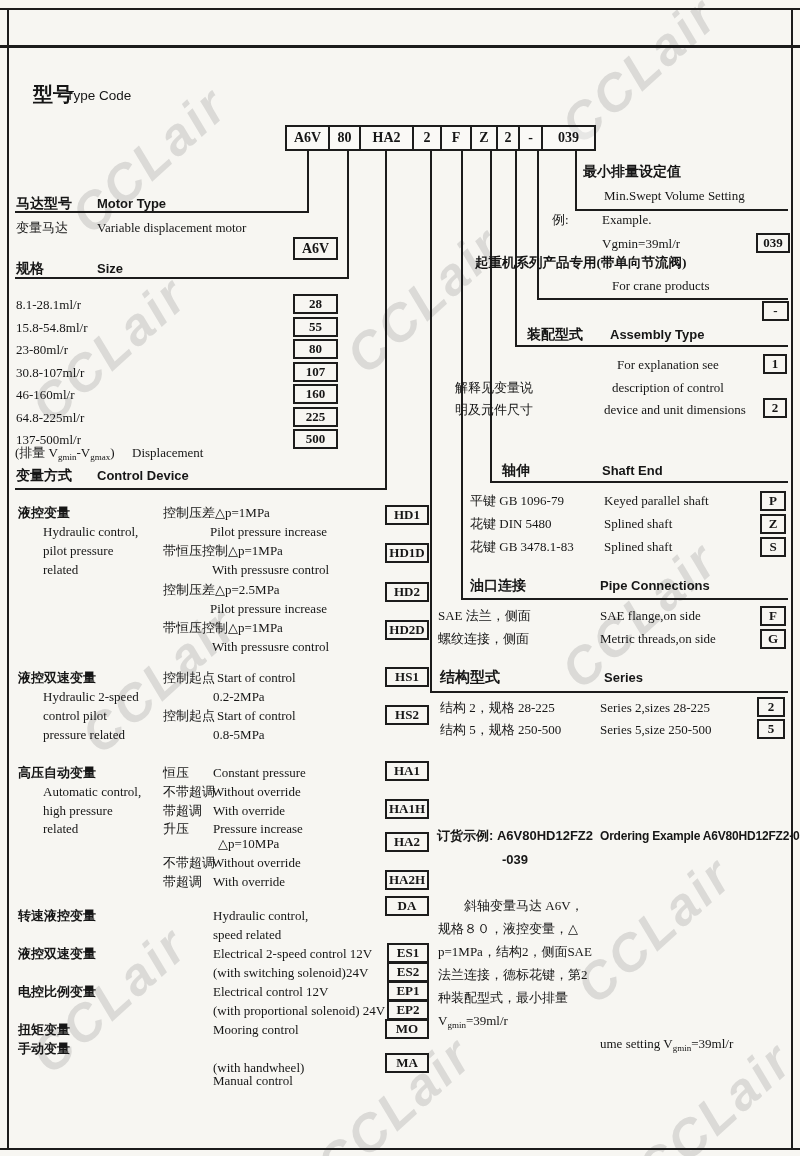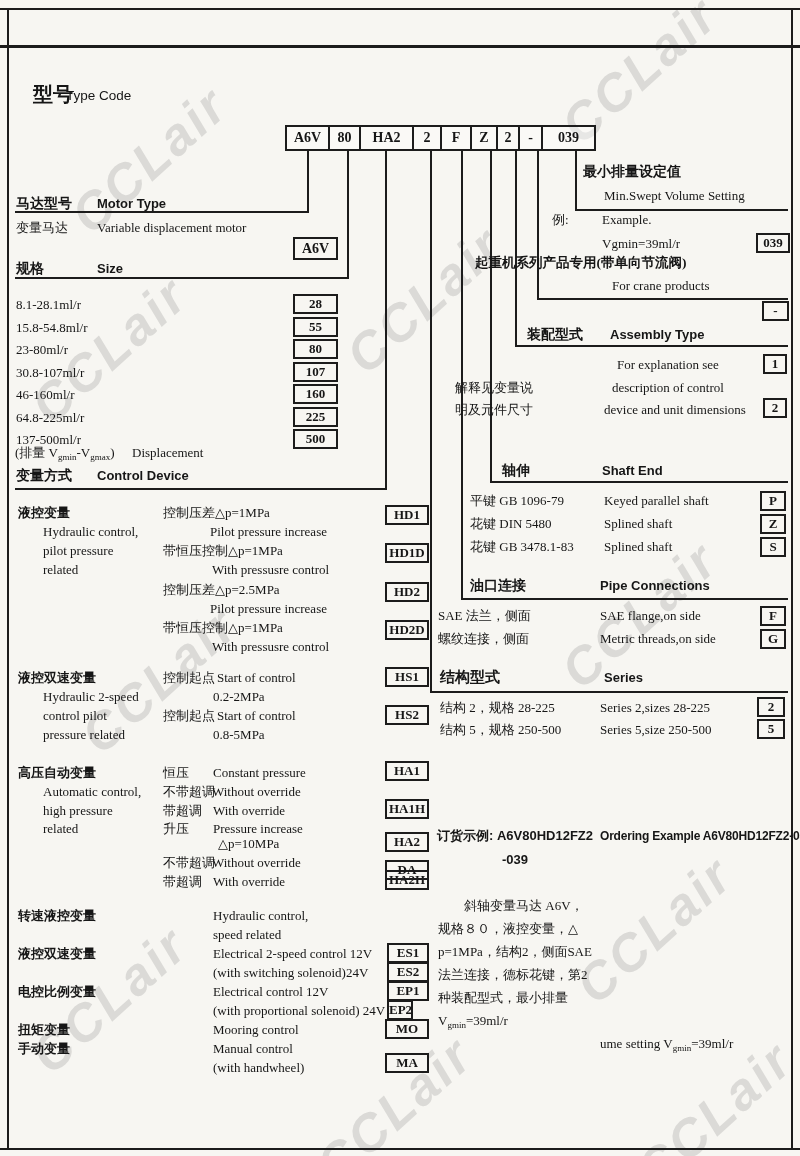--- a/index.html
+++ b/index.html
@@ -154,36 +154,36 @@
   <div class="t" style="left:163px;top:873px">带超调</div>
   <div class="t" style="left:213px;top:873px">With override</div>
   <div class="box" style="left:385px;top:761px;width:44px">HA1</div>
   <div class="box" style="left:385px;top:799px;width:44px">HA1H</div>
   <div class="box" style="left:385px;top:832px;width:44px">HA2</div>
   <div class="box" style="left:385px;top:870px;width:44px">HA2H</div>
 
   <div class="t b" style="left:18px;top:907px">转速液控变量</div>
   <div class="t" style="left:213px;top:907px">Hydraulic control,</div>
   <div class="t" style="left:213px;top:926px">speed related</div>
-  <div class="box" style="left:385px;top:860px;width:44px">DA</div>
+  <div class="box" style="left:385px;top:896px;width:44px">DA</div>
   <div class="t b" style="left:18px;top:945px">液控双速变量</div>
   <div class="t" style="left:213px;top:945px">Electrical 2-speed control 12V</div>
   <div class="t" style="left:213px;top:964px">(with switching solenoid)24V</div>
   <div class="box" style="left:387px;top:943px;width:42px">ES1</div>
   <div class="box" style="left:387px;top:962px;width:42px">ES2</div>
   <div class="t b" style="left:18px;top:983px">电控比例变量</div>
   <div class="t" style="left:213px;top:983px">Electrical control 12V</div>
   <div class="t" style="left:213px;top:1002px">(with proportional solenoid) 24V</div>
   <div class="box" style="left:387px;top:981px;width:42px">EP1</div>
-  <div class="box" style="left:387px;top:1000px;width:26px">EP2</div>
+  <div class="box" style="left:387px;top:1000px;width:42px">EP2</div>
   <div class="t b" style="left:18px;top:1021px">扭矩变量</div>
   <div class="t" style="left:213px;top:1021px">Mooring control</div>
   <div class="box" style="left:385px;top:1019px;width:44px">MO</div>
   <div class="t b" style="left:18px;top:1040px">手动变量</div>
-  <div class="t" style="left:213px;top:1040px">Manual control</div>
+  <div class="t" style="left:213px;top:1072px">Manual control</div>
   <div class="t" style="left:213px;top:1059px">(with handwheel)</div>
   <div class="box" style="left:385px;top:1053px;width:44px">MA</div>
 
   <div class="t b" style="left:583px;top:163px;font-size:14px">最小排量设定值</div>
   <div class="t" style="left:604px;top:187px">Min.Swept Volume Setting</div>
   <div class="t" style="left:552px;top:211px">例:</div>
   <div class="t" style="left:602px;top:211px">Example.</div>
   <div class="t" style="left:602px;top:235px">Vgmin=39ml/r</div>
   <div class="box" style="left:756px;top:233px;width:34px">039</div>
 

